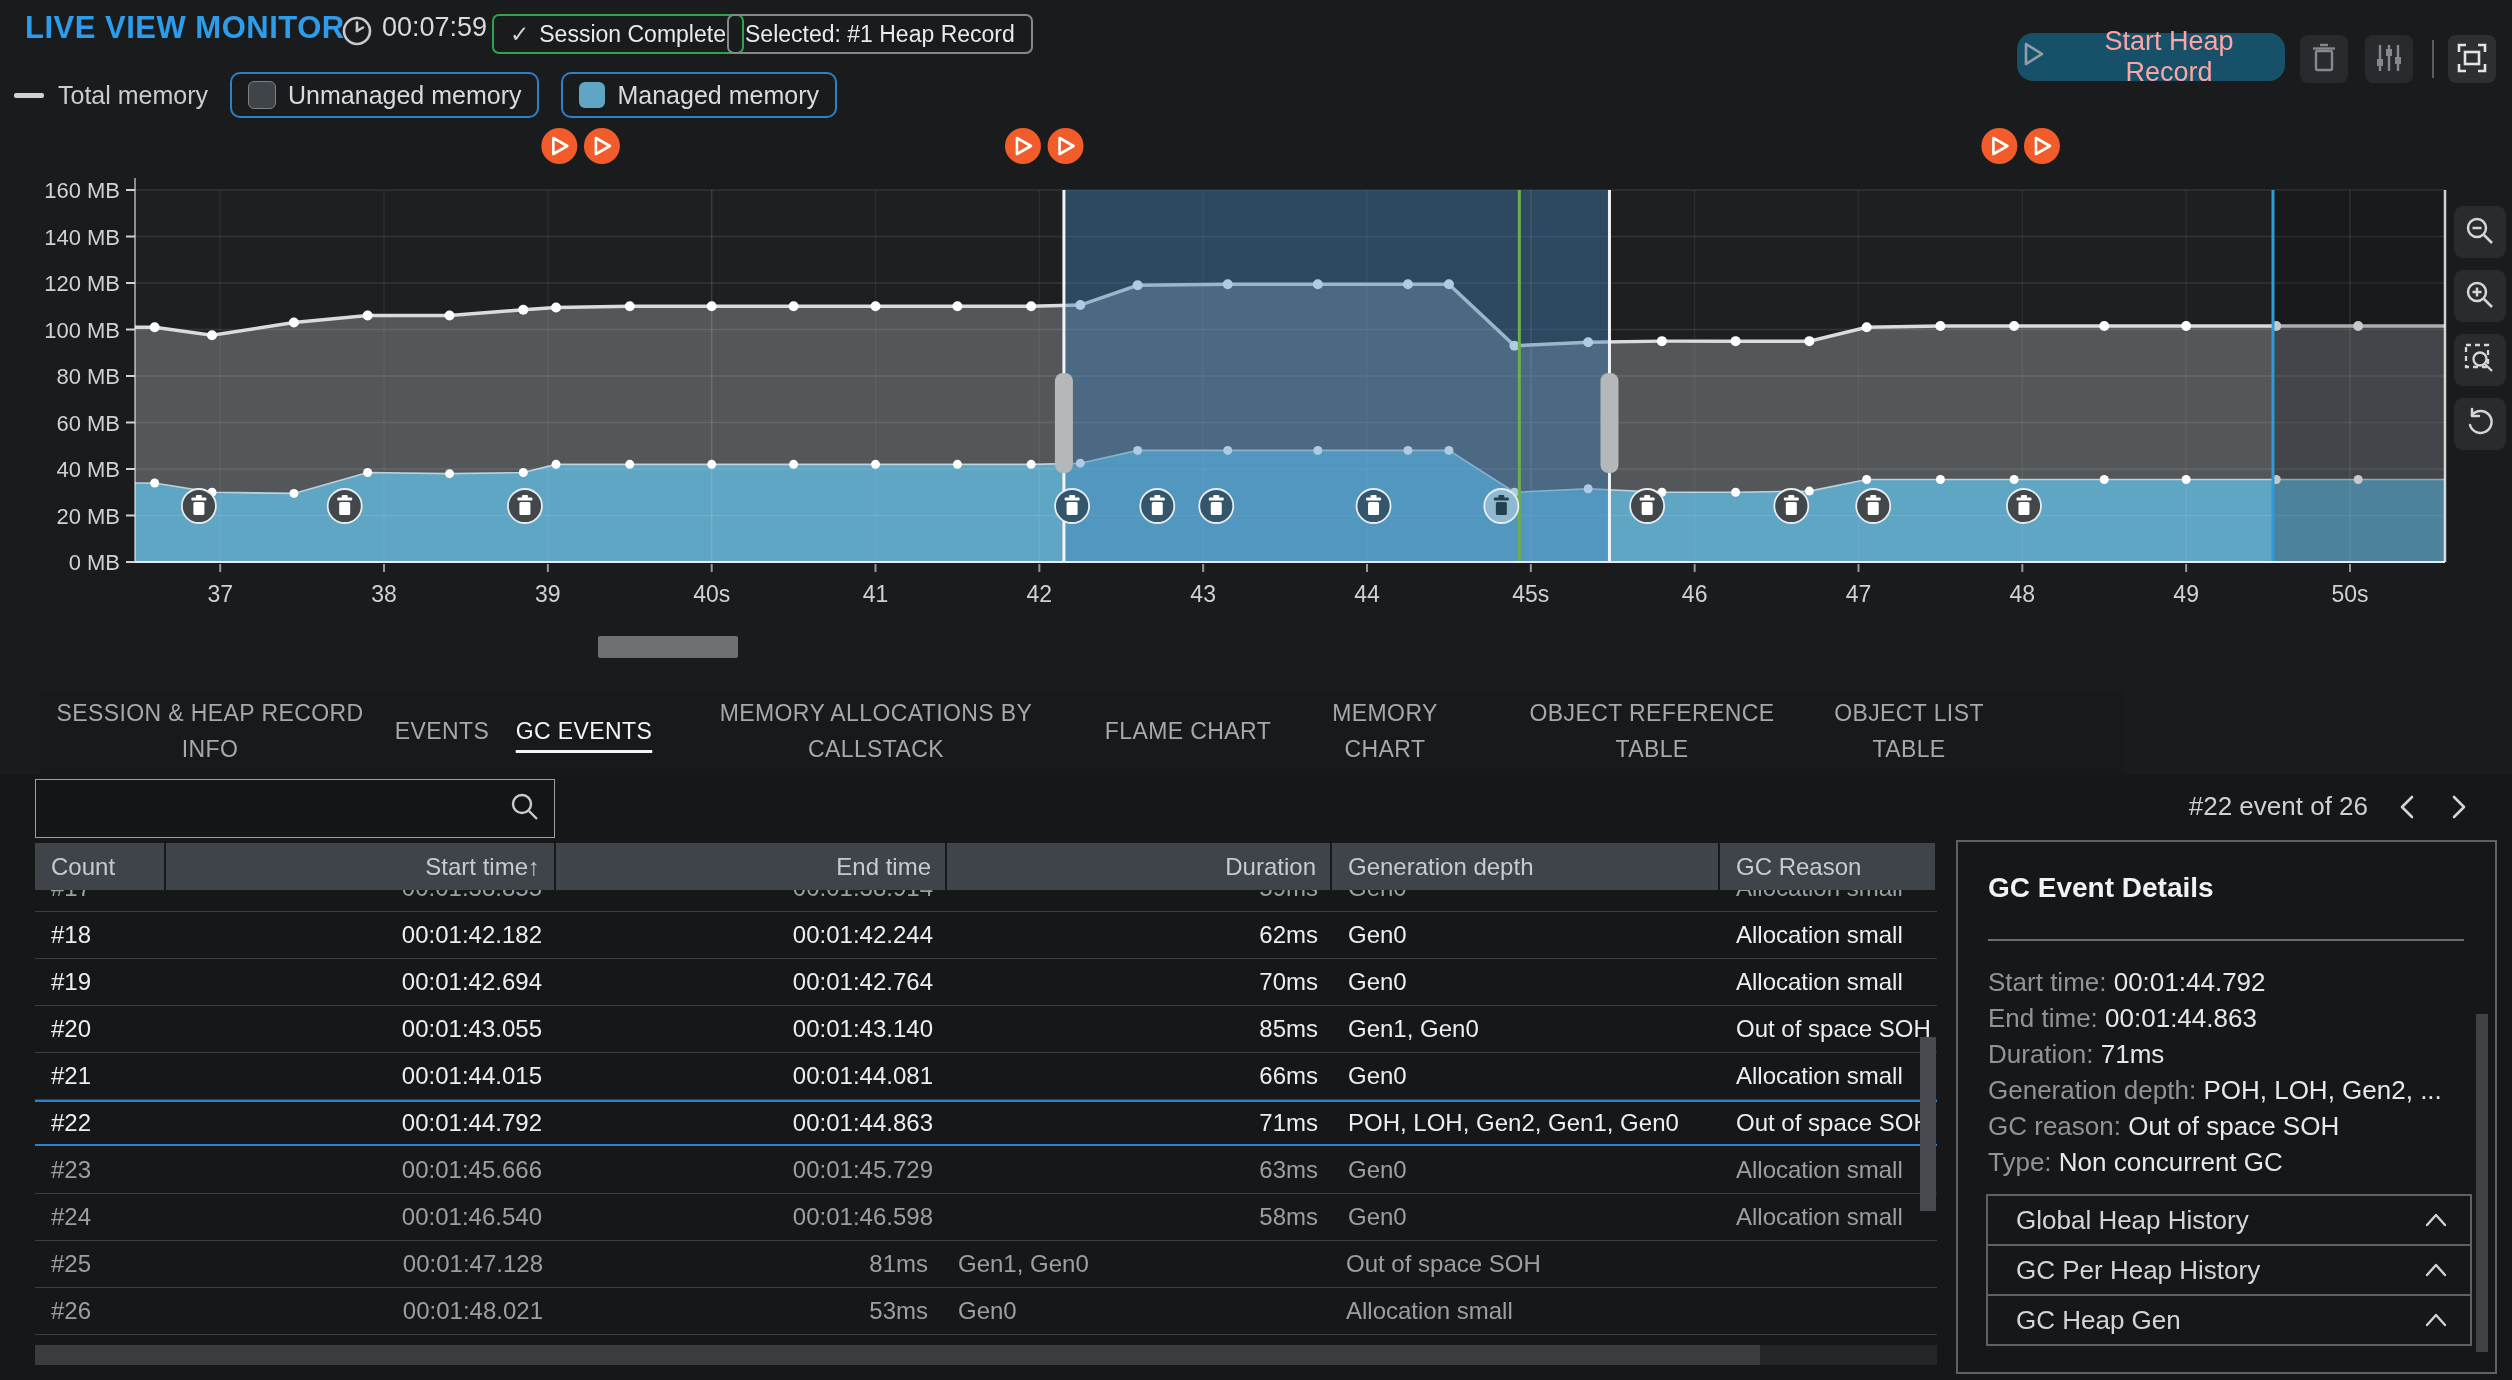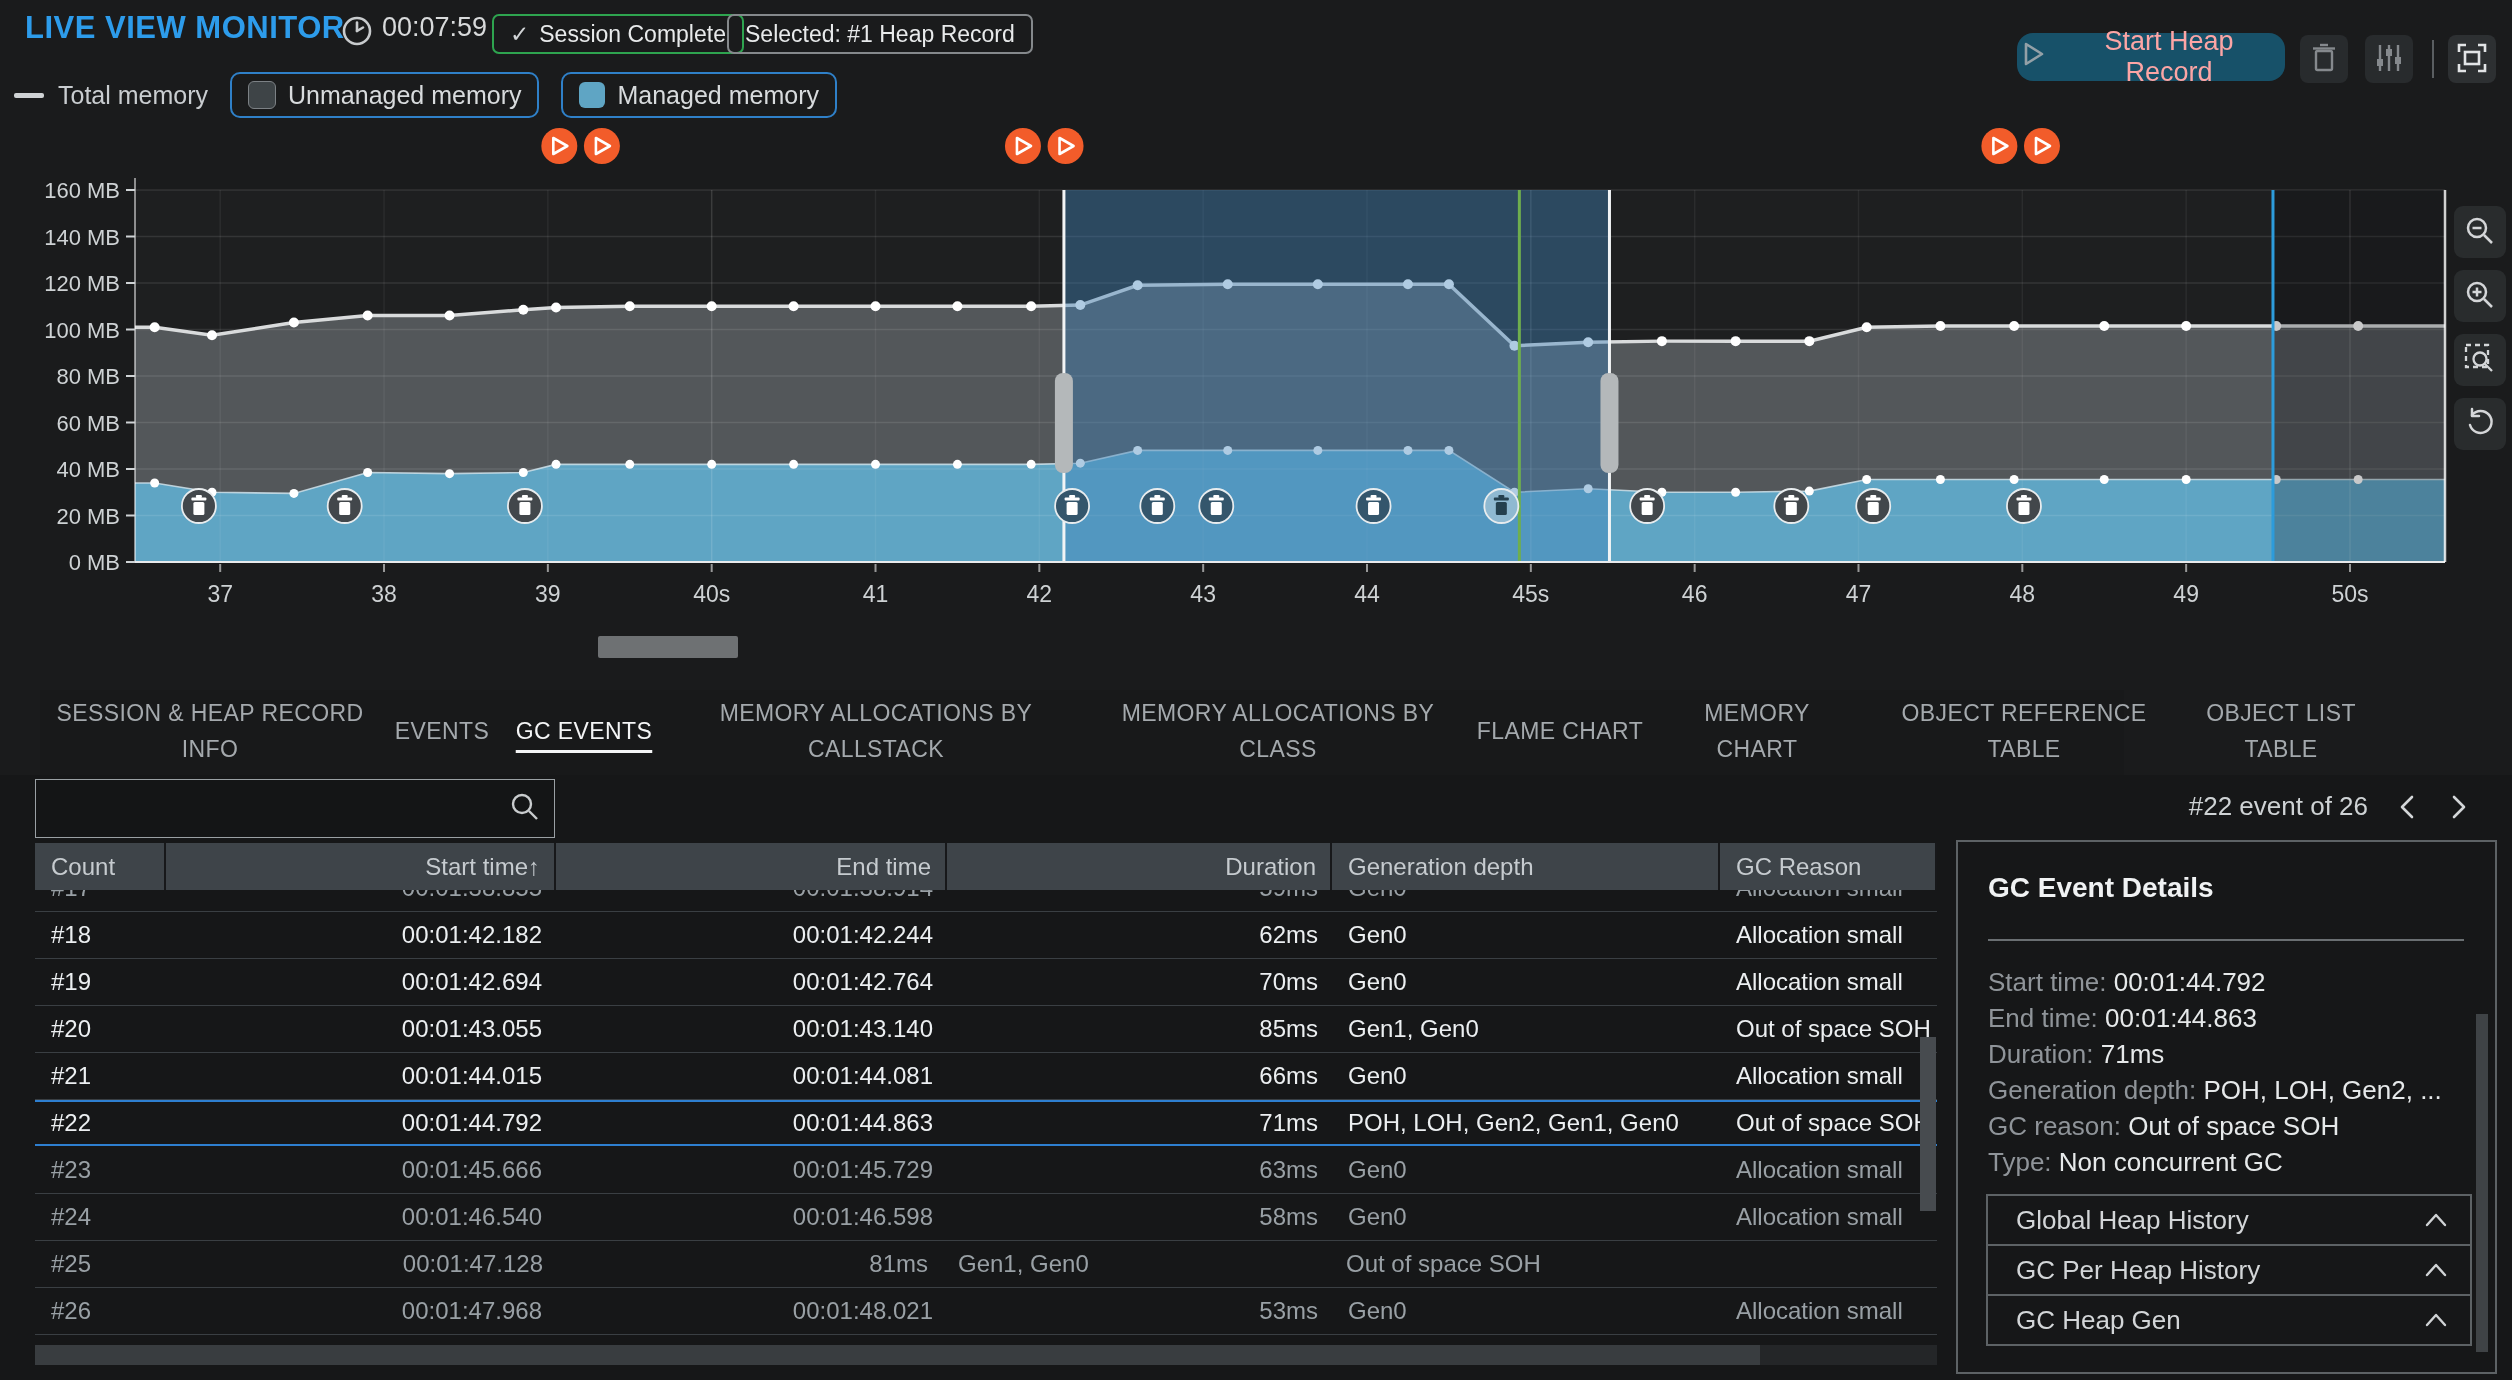--- a/index.html
+++ b/index.html
@@ -451,23 +451,20 @@
         </div>
         <div class="tab" style="width: 120px;">
           <span>EVENTS</span>
         </div>
         <div class="tab active" style="width: 140px;">
           <span>GC EVENTS</span>
         </div>
         <div class="tab" style="width: 420px;">
           <span>MEMORY ALLOCATIONS BY CALLSTACK</span>
         </div>
-        <div class="tab" style="width: 360px;">
-          <span>MEMORY ALLOCATIONS BY CLASS</span>
-        </div>
         <div class="tab" style="width: 180px;">
           <span>FLAME CHART</span>
         </div>
         <div class="tab" style="width: 190px;">
           <span>MEMORY CHART</span>
         </div>
         <div class="tab" style="width: 320px;">
           <span>OBJECT REFERENCE TABLE</span>
         </div>
         <div class="tab" style="width: 170px;">
@@ -592,21 +589,20 @@
           </div>
           <div class="t-row dim">
             <div class="t-cell al" style="width: 131px;">#25</div>
             <div class="t-cell ar" style="width: 391px;">00:01:47.128</div>
             <div class="t-cell ar" style="width: 385px;">81ms</div>
             <div class="t-cell al" style="width: 388px;">Gen1, Gen0</div>
             <div class="t-cell al" style="width: 217px;">Out of space SOH</div>
           </div>
           <div class="t-row dim">
             <div class="t-cell al" style="width: 131px;">#26</div>
-            <div class="t-cell ar" style="width: 390px;">00:01:47.968</div>
             <div class="t-cell ar" style="width: 391px;">00:01:48.021</div>
             <div class="t-cell ar" style="width: 385px;">53ms</div>
             <div class="t-cell al" style="width: 388px;">Gen0</div>
             <div class="t-cell al" style="width: 217px;">Allocation small</div>
           </div>
         </div>
     </div>
     <div class="vscroll-thumb"></div>
     <div class="hscroll">
       <div class="hscroll-thumb"></div>

